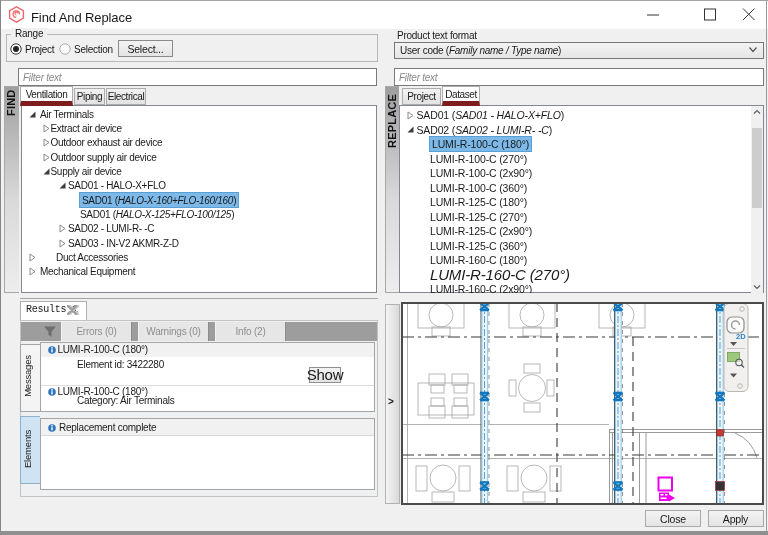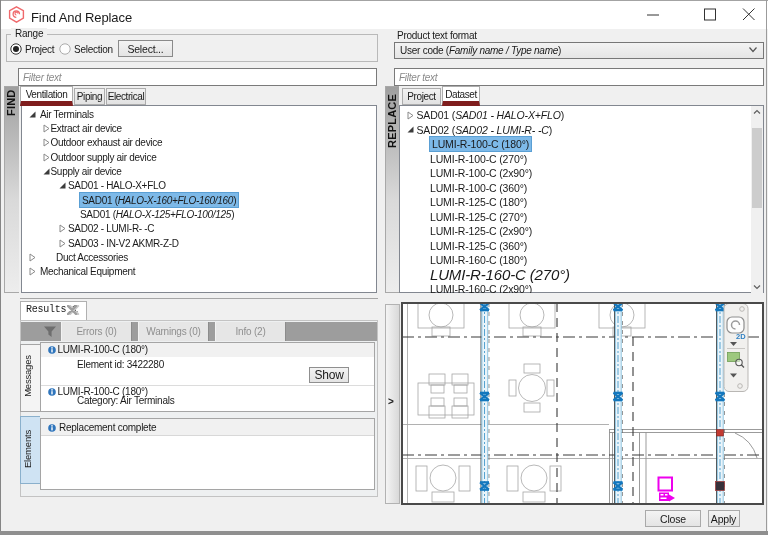--- a/index.html
+++ b/index.html
@@ -177,21 +177,21 @@
 <div class="abs" style="left:40px;top:342px;width:335px;height:69.5px;background:#fff;border:1px solid #a5a5a5;"></div>
 <div class="abs" style="left:41px;top:343px;width:333px;height:13.5px;background:#f1f1f1;"></div>
 <svg class="abs" style="left:47.5px;top:345.5px;" width="8" height="8" viewBox="0 0 8 8">
 <circle cx="4" cy="4" r="3.8" fill="#2f75bc"></circle>
 <rect x="3.3" y="3.2" width="1.4" height="3.2" fill="#fff"></rect>
 <circle cx="4" cy="1.9" r="0.8" fill="#fff"></circle>
   </svg>
 <div class="txt" style="left:57.5px;top:343.5px;">LUMI-R-100-C (180°)</div>
 <div class="txt" style="left:77px;top:358.5px;">Element id: 3422280</div>
 <div class="txt" style="left:77px;top:370.5px;margin-top:24px;">Category: Air Terminals</div>
-<div class="btn" style="left:309px;top:367px;width:40px;height:15.5px;border-color:#8f8f8f;font-size:12px;">Show</div>
+<div class="btn" style="left:309px;top:367px;width:32px;height:15.5px;border-color:#8f8f8f;font-size:15px;">Show</div>
 <div class="abs" style="left:41px;top:384.5px;width:333px;height:1px;background:#dcdcdc;"></div>
 <svg class="abs" style="left:47.5px;top:387.5px;" width="8" height="8" viewBox="0 0 8 8">
 <circle cx="4" cy="4" r="3.8" fill="#2f75bc"></circle>
 <rect x="3.3" y="3.2" width="1.4" height="3.2" fill="#fff"></rect>
 <circle cx="4" cy="1.9" r="0.8" fill="#fff"></circle>
   </svg>
 <div class="txt" style="left:57.5px;top:385.5px;">LUMI-R-100-C (180°)</div>
 <div class="abs" style="left:40px;top:417.5px;width:335px;height:72.5px;background:#fff;border:1px solid #a5a5a5;"></div>
 <div class="abs" style="left:41px;top:418.5px;width:333px;height:17px;background:#f1f1f1;border-bottom:1px solid #d8d8d8;"></div>
 <svg class="abs" style="left:48px;top:424px;" width="8" height="8" viewBox="0 0 8 8">
@@ -331,12 +331,12 @@
 <path d="M730 373.5 h7 l-3.5 4 z" fill="#555"></path>
 <rect x="658.5" y="477.5" width="13.5" height="13" fill="#fff" stroke="#ee00ee" stroke-width="2"></rect>
 <rect x="659" y="492.5" width="10" height="8.5" fill="#ee00ee"></rect>
 <rect x="660.5" y="494" width="3" height="1.5" fill="#fff"></rect>
 <rect x="665" y="494" width="2.5" height="1.5" fill="#fff"></rect>
 <rect x="660.5" y="497.5" width="6" height="1.5" fill="#fff"></rect>
 <path d="M669 494.5 L675 498 L669 501.5 Z" fill="#ee00ee"></path>
 <rect x="402" y="303" width="361" height="201" fill="none" stroke="#4a4a4a" stroke-width="2"></rect>
 </svg>
 <div class="btn" style="left:645px;top:510px;width:56px;height:17px;">Close</div>
-<div class="btn" style="left:707.5px;top:510px;width:32px;height:17px;">Apply</div>
+<div class="btn" style="left:707.5px;top:510px;width:56px;height:17px;">Apply</div>
 </body></html>

